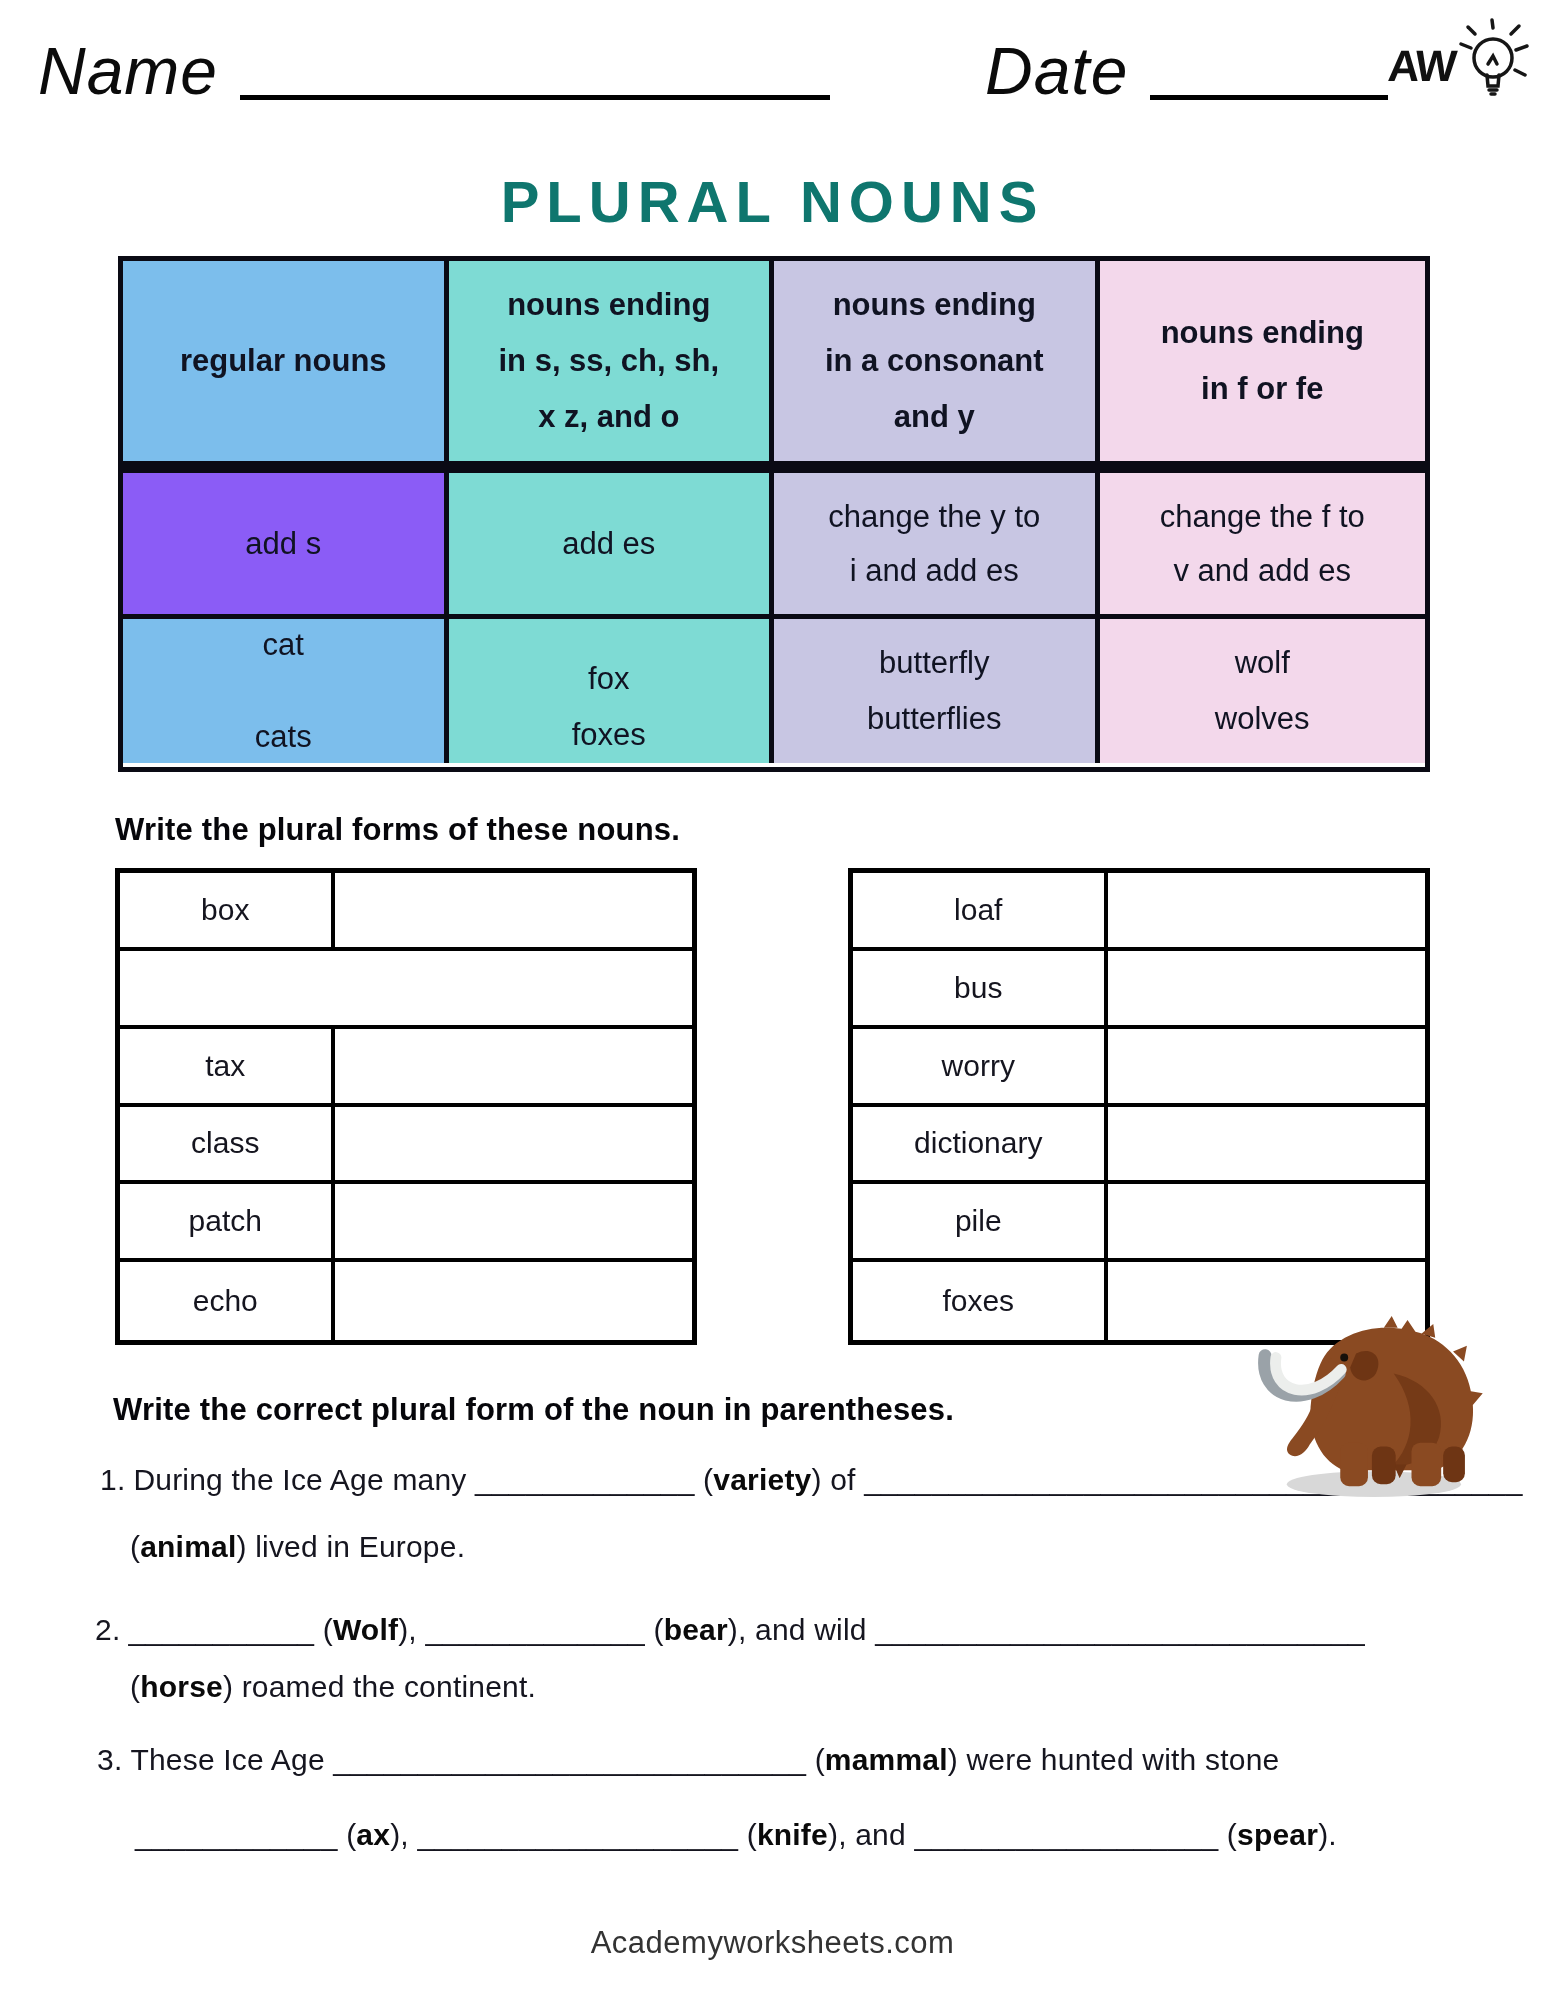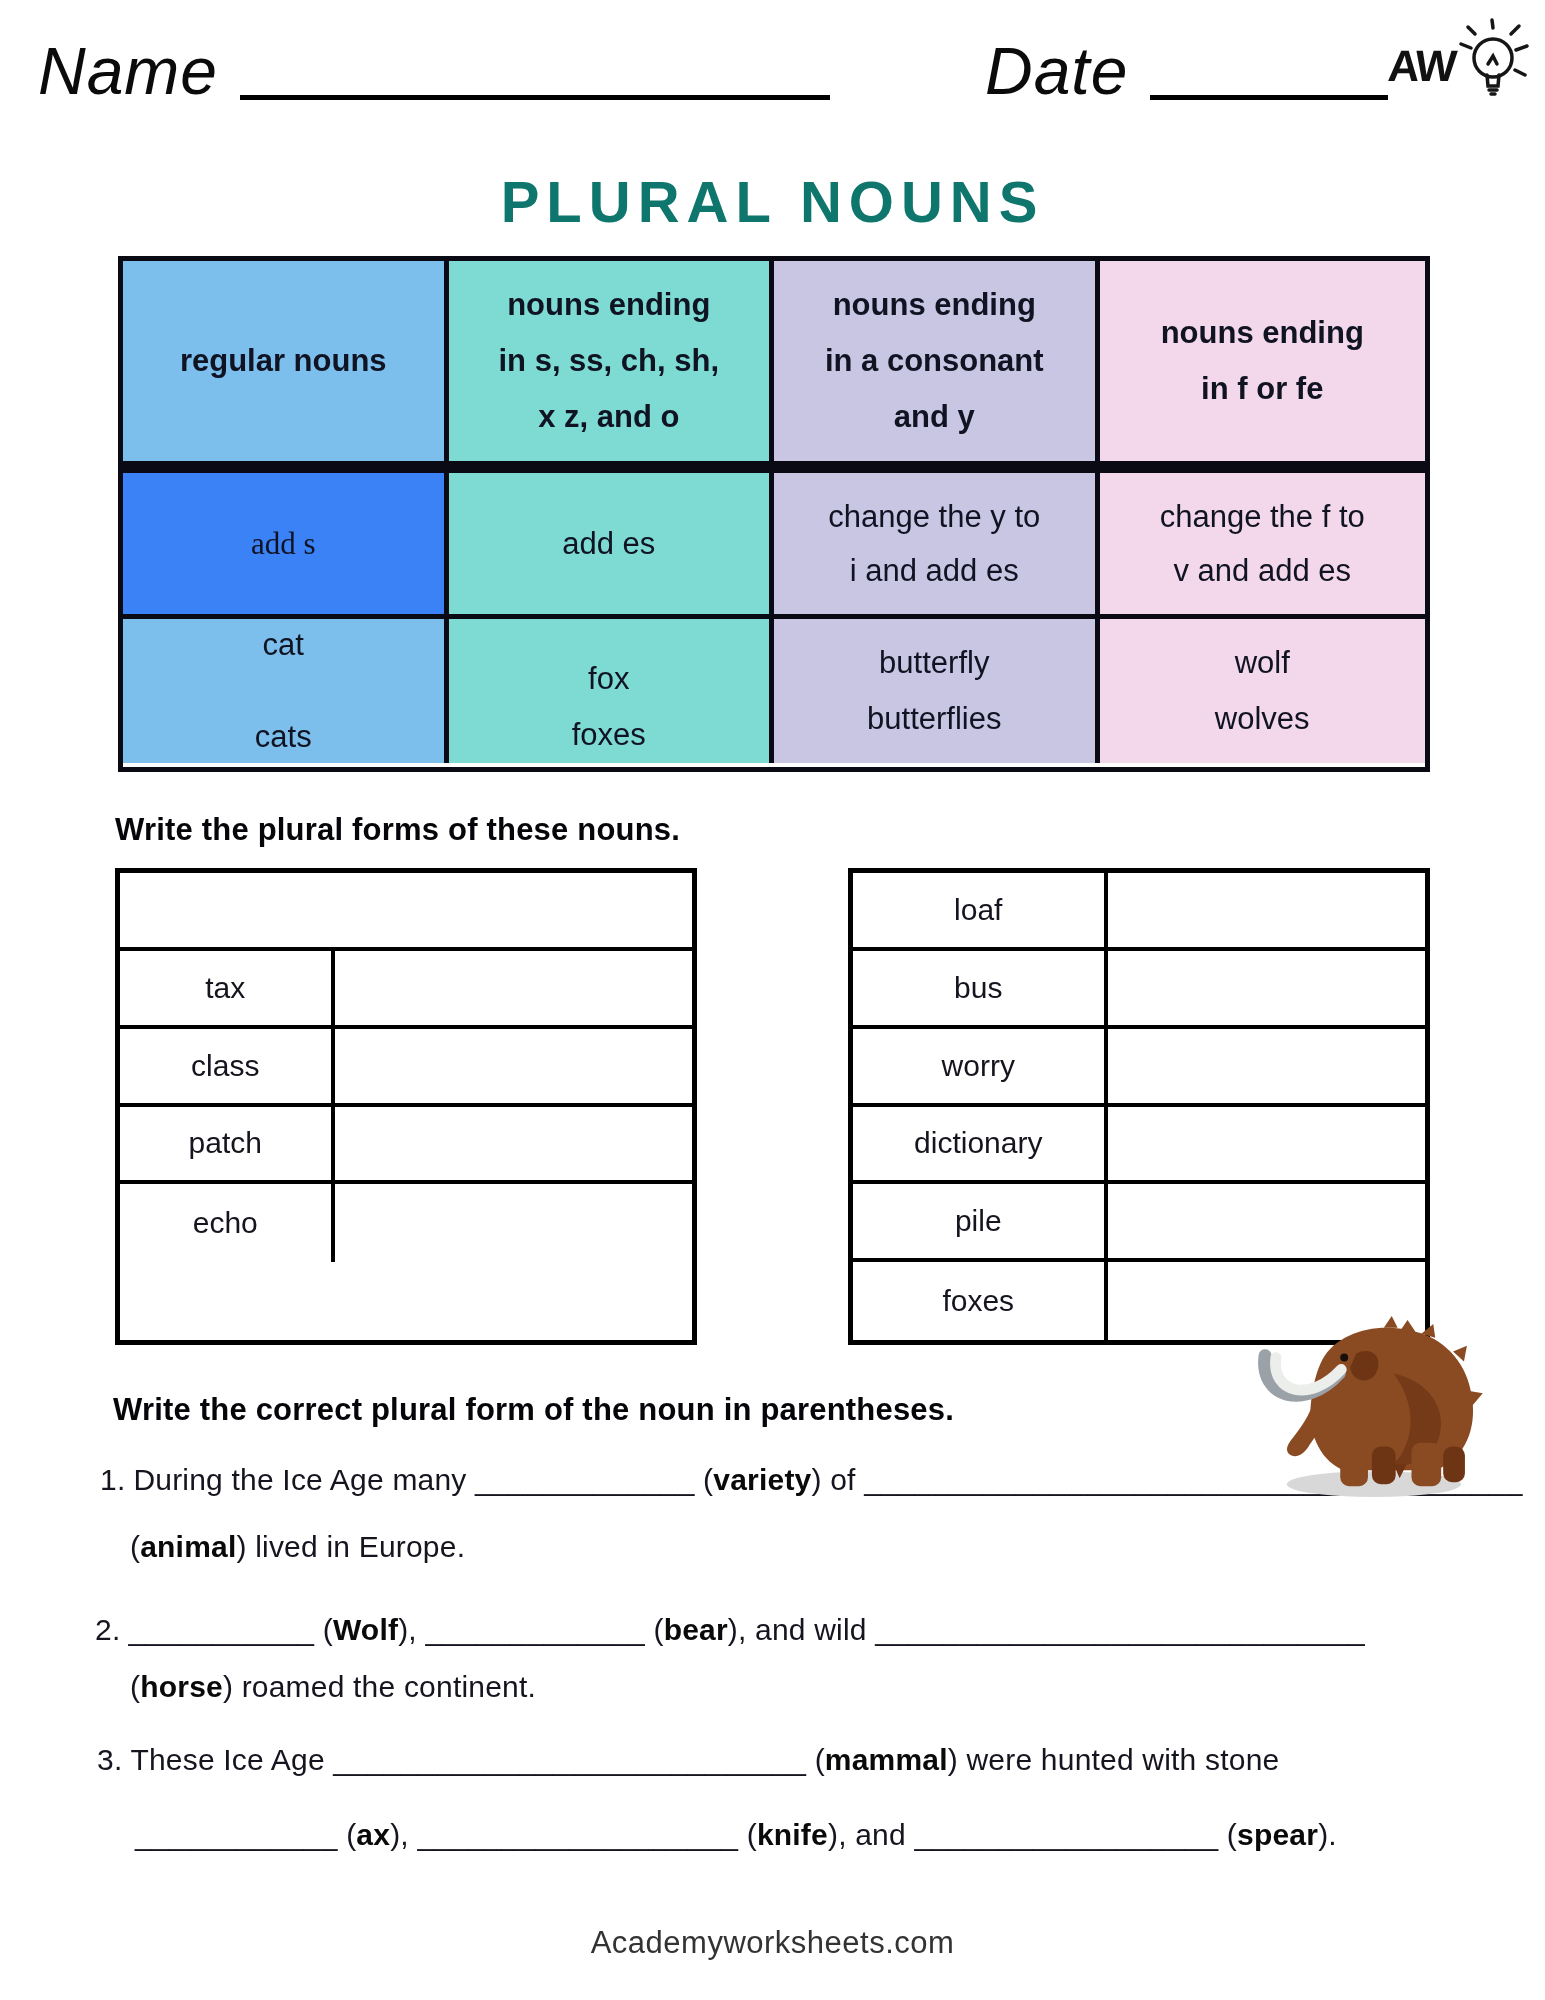--- a/index.html
+++ b/index.html
@@ -108,21 +108,21 @@
   <div class="rcell hdr" style="background: rgb(124, 190, 236);">regular nouns</div>
   <div class="rcell hdr" style="background: rgb(126, 219, 212);">nouns ending
 in s, ss, ch, sh,
 x z, and o</div>
   <div class="rcell hdr" style="background: rgb(200, 198, 227);">nouns ending
 in a consonant
 and y</div>
   <div class="rcell hdr c3" style="background: rgb(243, 216, 235);">nouns ending
 in f or fe</div>
 
-  <div class="rcell rule" style="background: #3b82f6; font-family: Liberation Serif, serif;">add s</div>
+  <div class="rcell rule" style="background: #8b5cf6;">add s</div>
   <div class="rcell rule" style="background: rgb(126, 219, 212);">add es</div>
   <div class="rcell rule" style="background: rgb(200, 198, 227);">change the y to
 i and add es</div>
   <div class="rcell rule c3" style="background: rgb(243, 216, 235);">change the f to
 v and add es</div>
 
   <div class="rcell ex" style="background: rgb(124, 190, 236); gap: 36px;">
     <div>cat</div>
     <div>cats</div>
   </div>
@@ -136,20 +136,24 @@
   </div>
   <div class="rcell ex c3" style="background: rgb(243, 216, 235);">
     <div>wolf</div>
     <div>wolves</div>
   </div>
 </div>
 
 <div class="h1">Write the plural forms of these nouns.</div>
 
 <div class="practice p-left">
+  <div class="prow">
+    <div class="pword">box</div>
+    <div class="pblank"></div>
+  </div>
   <div class="prow">
     <div class="pblank"></div>
   </div>
   <div class="prow">
     <div class="pword">tax</div>
     <div class="pblank"></div>
   </div>
   <div class="prow">
     <div class="pword">class</div>
     <div class="pblank"></div>

